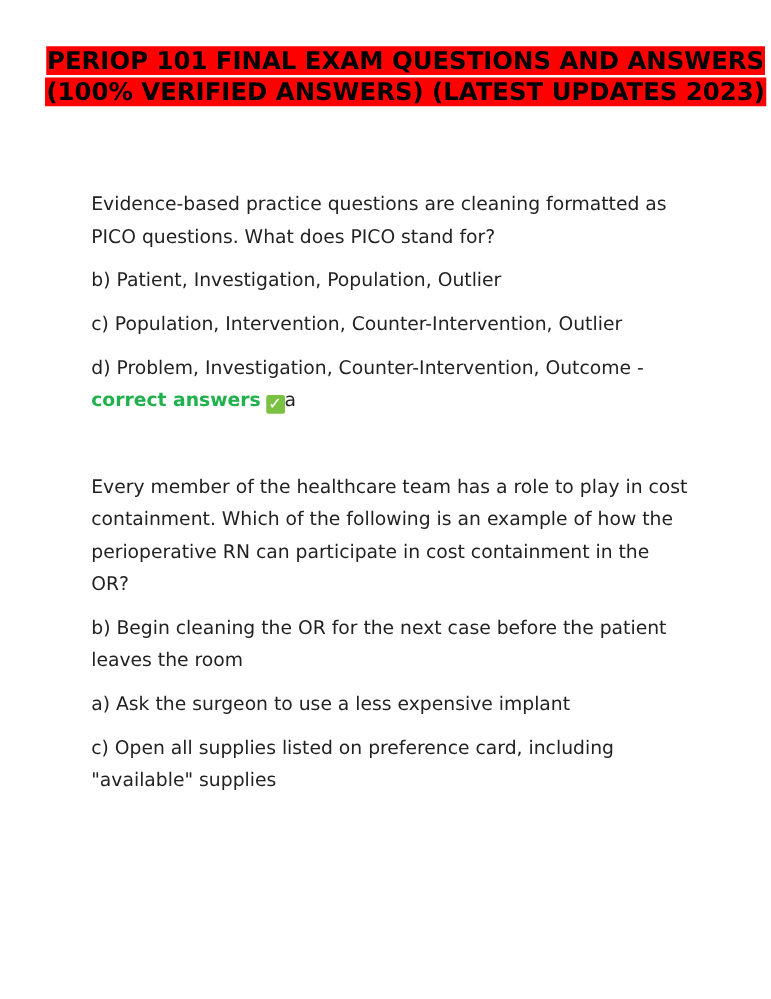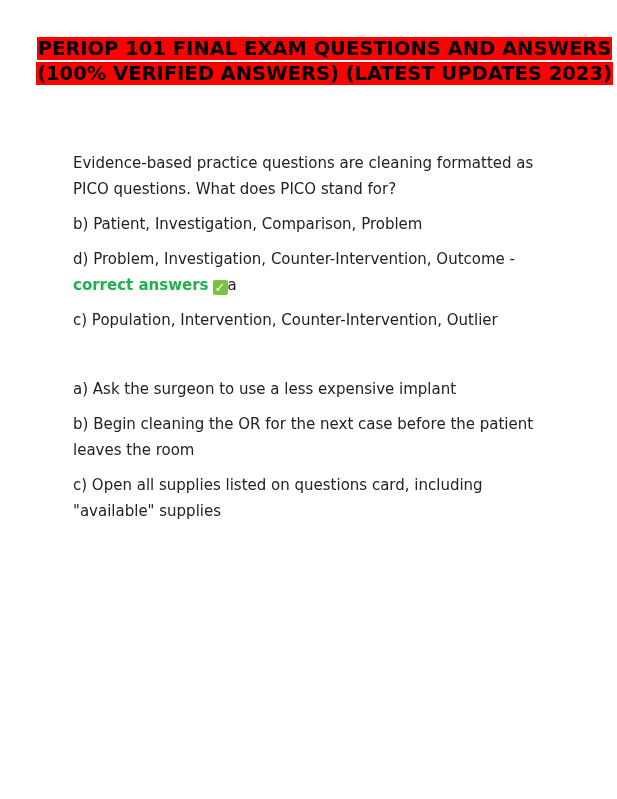--- a/index.html
+++ b/index.html
@@ -19,23 +19,24 @@
 </head>
 <body>
 
 <div class="title-wrap">
   <span class="title">PERIOP 101 FINAL EXAM QUESTIONS AND ANSWERS (100% VERIFIED ANSWERS) (LATEST UPDATES 2023)</span>
 </div>
 
 <div class="content">
   <div>
     <p class="para">Evidence-based practice questions are cleaning formatted as PICO questions. What does PICO stand for?</p>
-    <p class="para">b) Patient, Investigation, Comparison, Problem</p>
+    <p class="para">b) Patient, Investigation, Population, Outlier</p>
+    <p class="para">c) Population, Intervention, Counter-Intervention, Outlier</p>
     <p class="para"><span>d) Problem, Investigation, Counter-Intervention, Outcome -</span><br><span class="correct">correct answers</span><span class="check">✓</span><span>a</span></p>
-    <p class="para">c) Population, Intervention, Counter-Intervention, Outlier</p>
   </div>
 
   <div class="q2">
+    <p class="para">Every member of the healthcare team has a role to play in cost containment. Which of the following is an example of how the perioperative RN can participate in cost containment in the OR?</p>
+    <p class="para">b) Begin cleaning the OR for the next case before the patient leaves the room</p>
     <p class="para">a) Ask the surgeon to use a less expensive implant</p>
-    <p class="para">b) Begin cleaning the OR for the next case before the patient leaves the room</p>
-    <p class="para">c) Open all supplies listed on questions card, including "available" supplies</p>
+    <p class="para">c) Open all supplies listed on preference card, including "available" supplies</p>
   </div>
 </div>
 
 </body></html>

